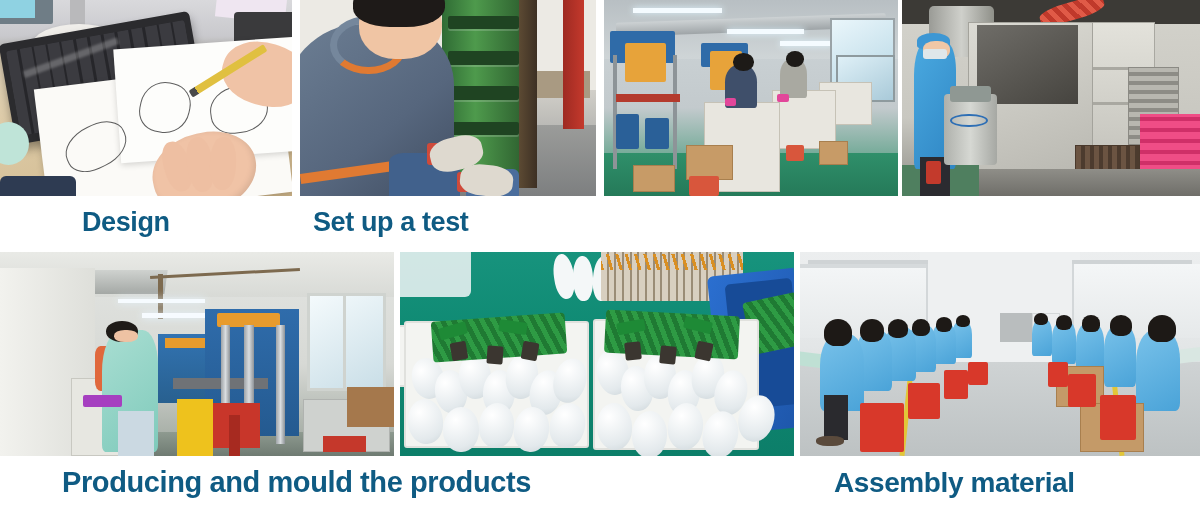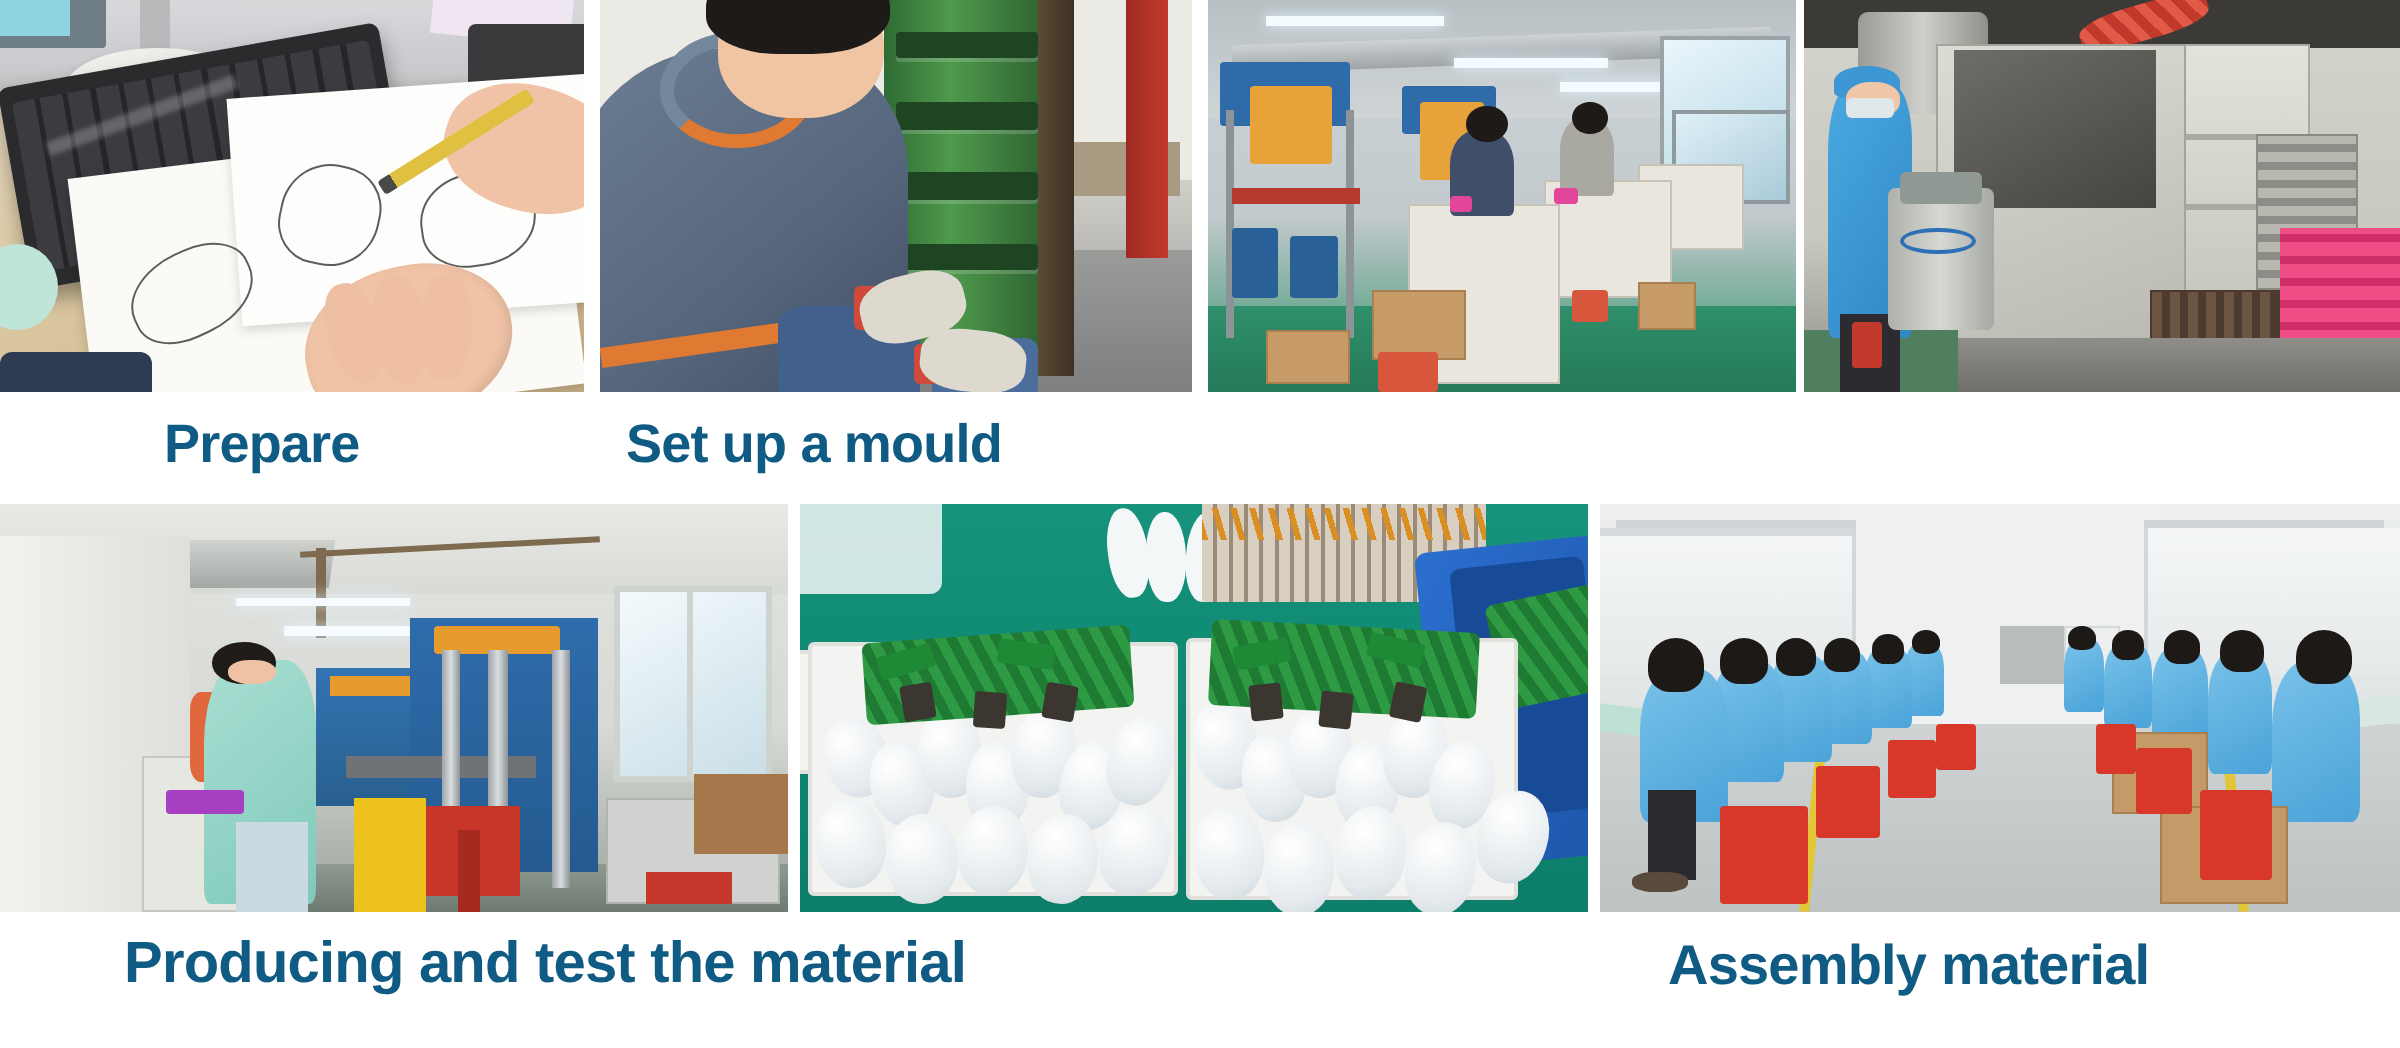--- a/index.html
+++ b/index.html
@@ -635,18 +635,18 @@
       <div class="coat" style="right:5%;top:38%;width:11%;height:40%"></div>
       <div class="hair7" style="right:6%;top:31%;width:7%;height:13%"></div>
       <div class="box7 bx1"></div>
       <div class="box7 bx2"></div>
       <div class="stool" style="right:16%;top:70%;width:9%;height:22%"></div>
       <div class="stool" style="right:26%;top:60%;width:7%;height:16%"></div>
       <div class="stool" style="right:33%;top:54%;width:5%;height:12%"></div>
     </div>
   </div>
 
-  <div class="caption" id="cap-design">Prepare</div>
-  <div class="caption" id="cap-mould">Set up a mould</div>
-  <div class="caption" id="cap-producing">Producing and test the material</div>
+  <div class="caption" id="cap-design">Design</div>
+  <div class="caption" id="cap-mould">Set up a test</div>
+  <div class="caption" id="cap-producing">Producing and mould the products</div>
   <div class="caption" id="cap-assembly">Assembly material</div>
 
 </div>
 
 </body></html>

